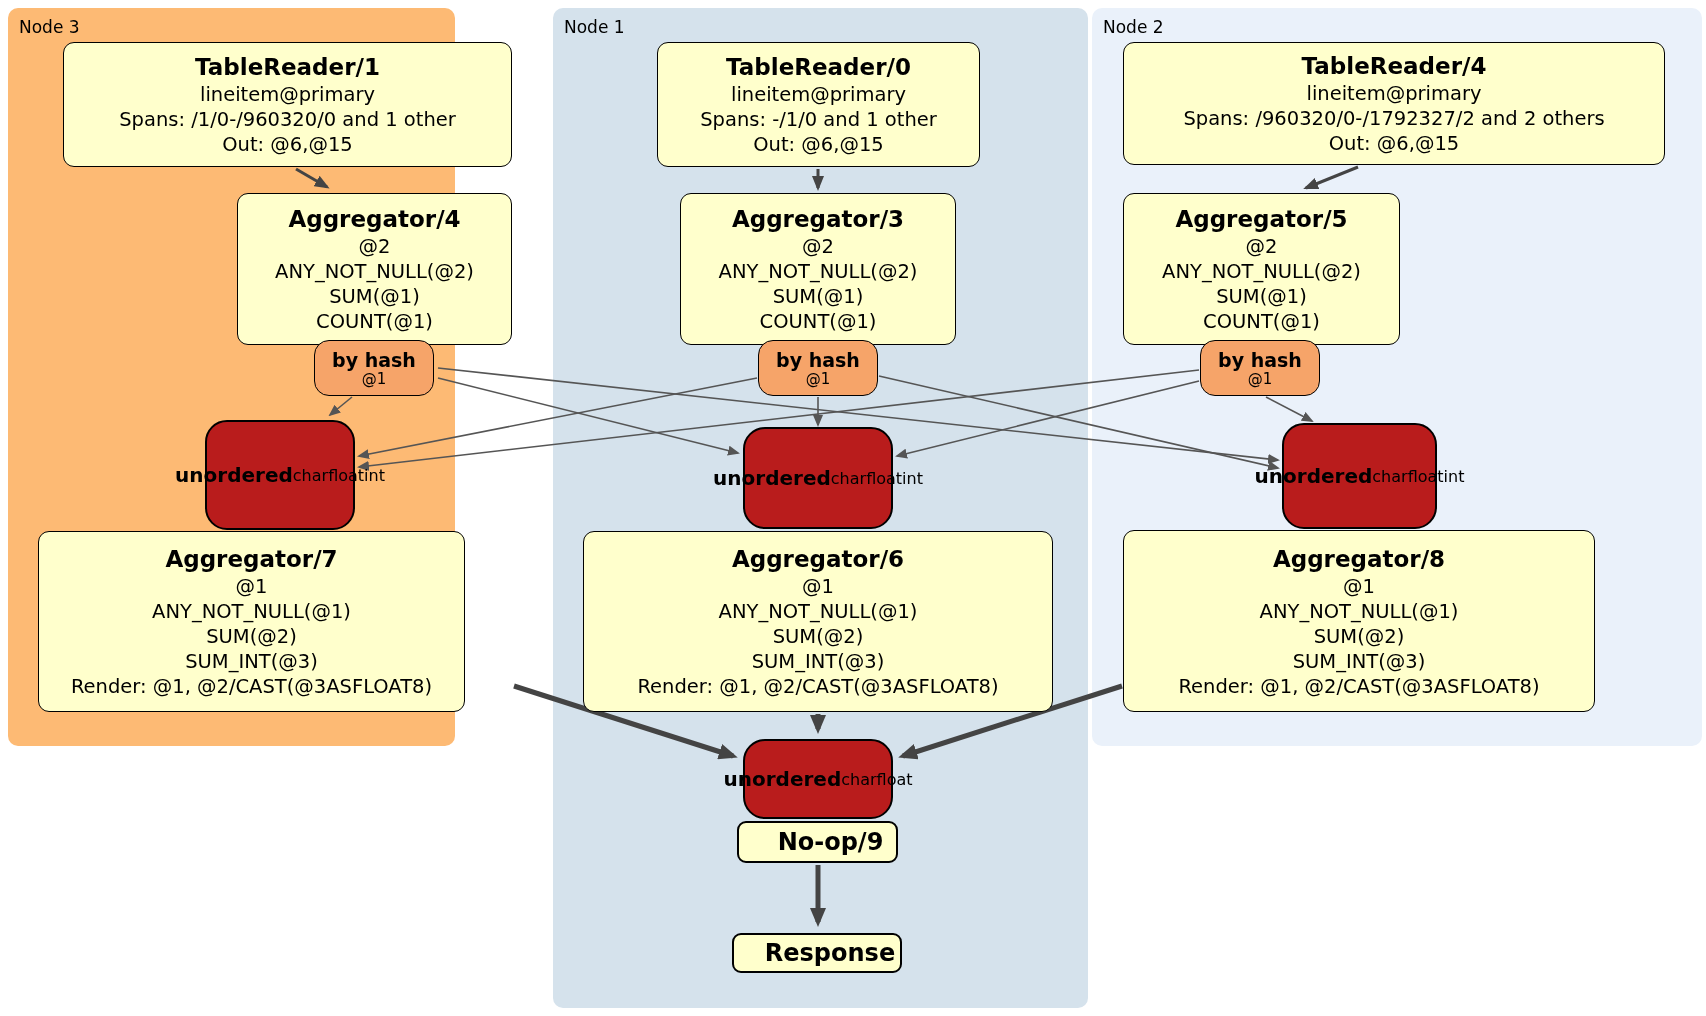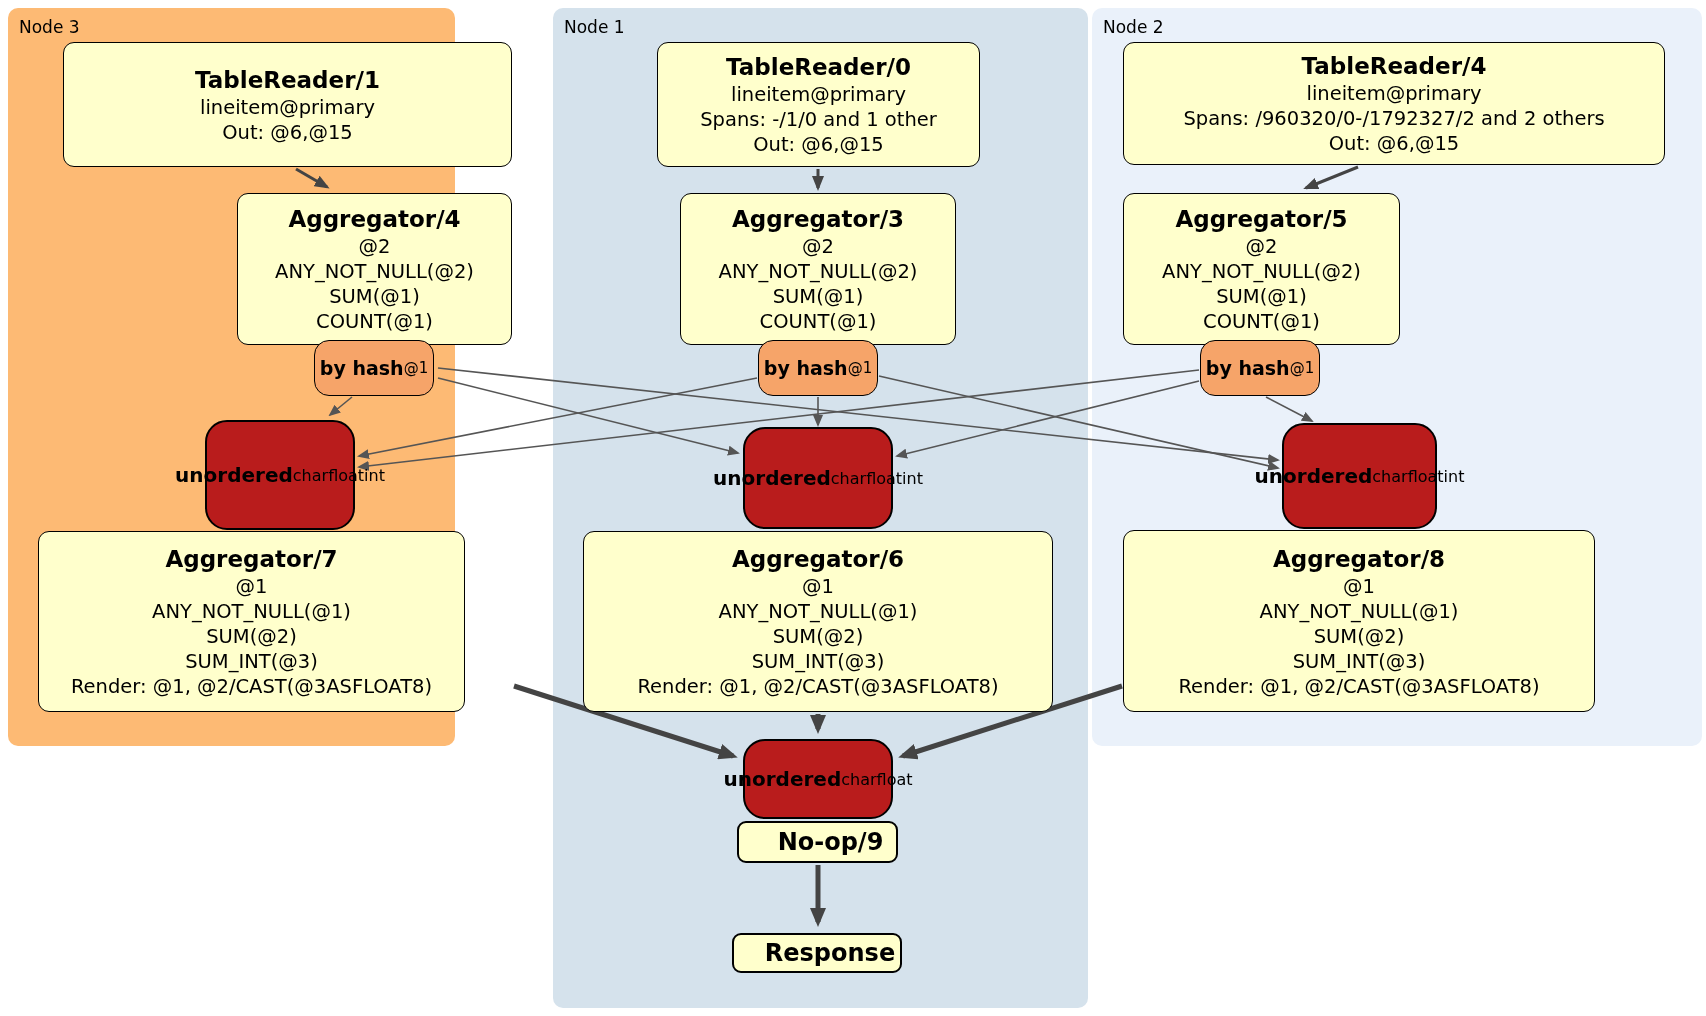--- a/index.html
+++ b/index.html
@@ -15,21 +15,21 @@
     position:absolute; z-index:2; background:#ffffcc;
     border:1.7px solid #000; border-radius:11px;
     display:flex; flex-direction:column; align-items:center; justify-content:center;
     text-align:right; font-size:19.5px; line-height:25px;
     box-sizing:border-box; padding:4px 24px; white-space:nowrap;
   }
   .pbox .ptitle { font-weight:bold; font-size:23px; line-height:30px; }
   .router {
     position:absolute; z-index:3; background:#f6a469;
     border:1.7px solid #000; border-radius:15px;
-    display:flex; flex-direction:row; align-items:center; justify-content:center;
+    display:flex; flex-direction:column; align-items:center; justify-content:center;
     text-align:center; box-sizing:border-box; white-space:nowrap;
   }
   .router .rtitle { font-weight:bold; font-size:19px; line-height:22px; }
   .router .rsub { font-size:15px; line-height:17px; }
   .sync {
     position:absolute; z-index:3; background:#b91c1c;
     border:2px solid #000; border-radius:22px;
     display:flex; flex-direction:row; align-items:center; justify-content:center;
     text-align:center; box-sizing:border-box; white-space:nowrap;
   }
@@ -92,20 +92,21 @@
       <line x1="514" y1="686" x2="733" y2="756" marker-end="url(#ah-thick)"></line>
       <line x1="818" y1="714" x2="818" y2="729" marker-end="url(#ah-thick)"></line>
       <line x1="1122" y1="686" x2="903" y2="756" marker-end="url(#ah-thick)"></line>
       <line x1="818" y1="865" x2="818" y2="922" marker-end="url(#ah-thick)"></line>
     </g>
   </svg>
 
   <div class="pbox" style="left:63px; top:42px; width:449px; height:125px;">
     <div class="ptitle">TableReader/1</div>
     <div>lineitem@primary</div>
+    <div>Spans: /1/0-/960320/0 and 1 other</div>
     <div>Out: @6,@15</div>
   </div>
   <div class="pbox" style="left:657px; top:42px; width:323px; height:125px;">
     <div class="ptitle">TableReader/0</div>
     <div>lineitem@primary</div>
     <div>Spans: -/1/0 and 1 other</div>
     <div>Out: @6,@15</div>
   </div>
   <div class="pbox" style="left:1123px; top:42px; width:542px; height:123px;">
     <div class="ptitle">TableReader/4</div>

